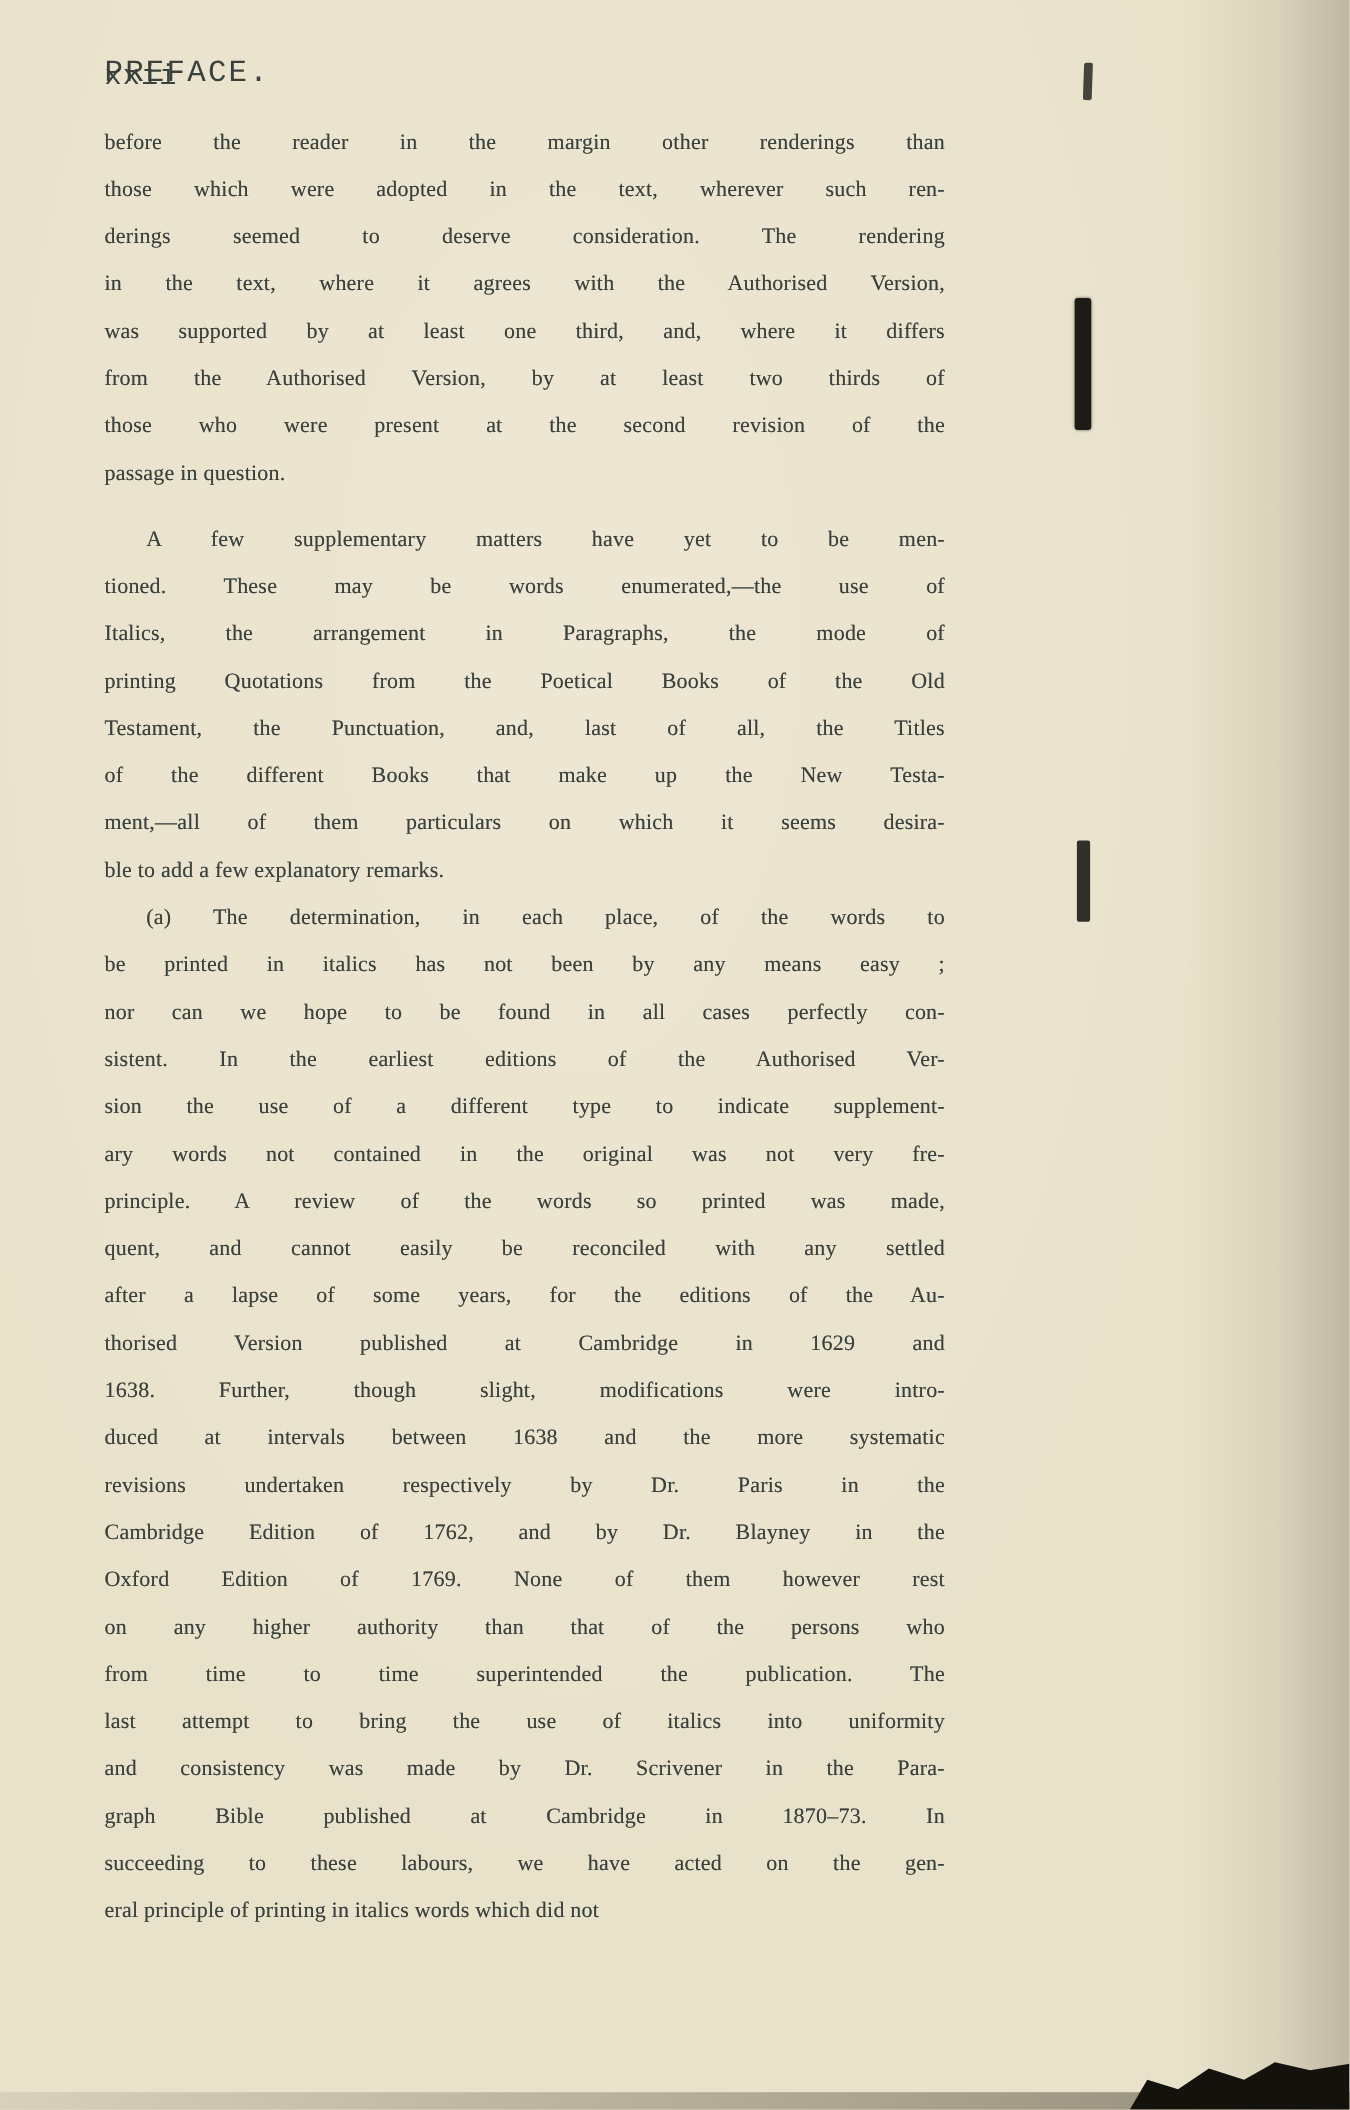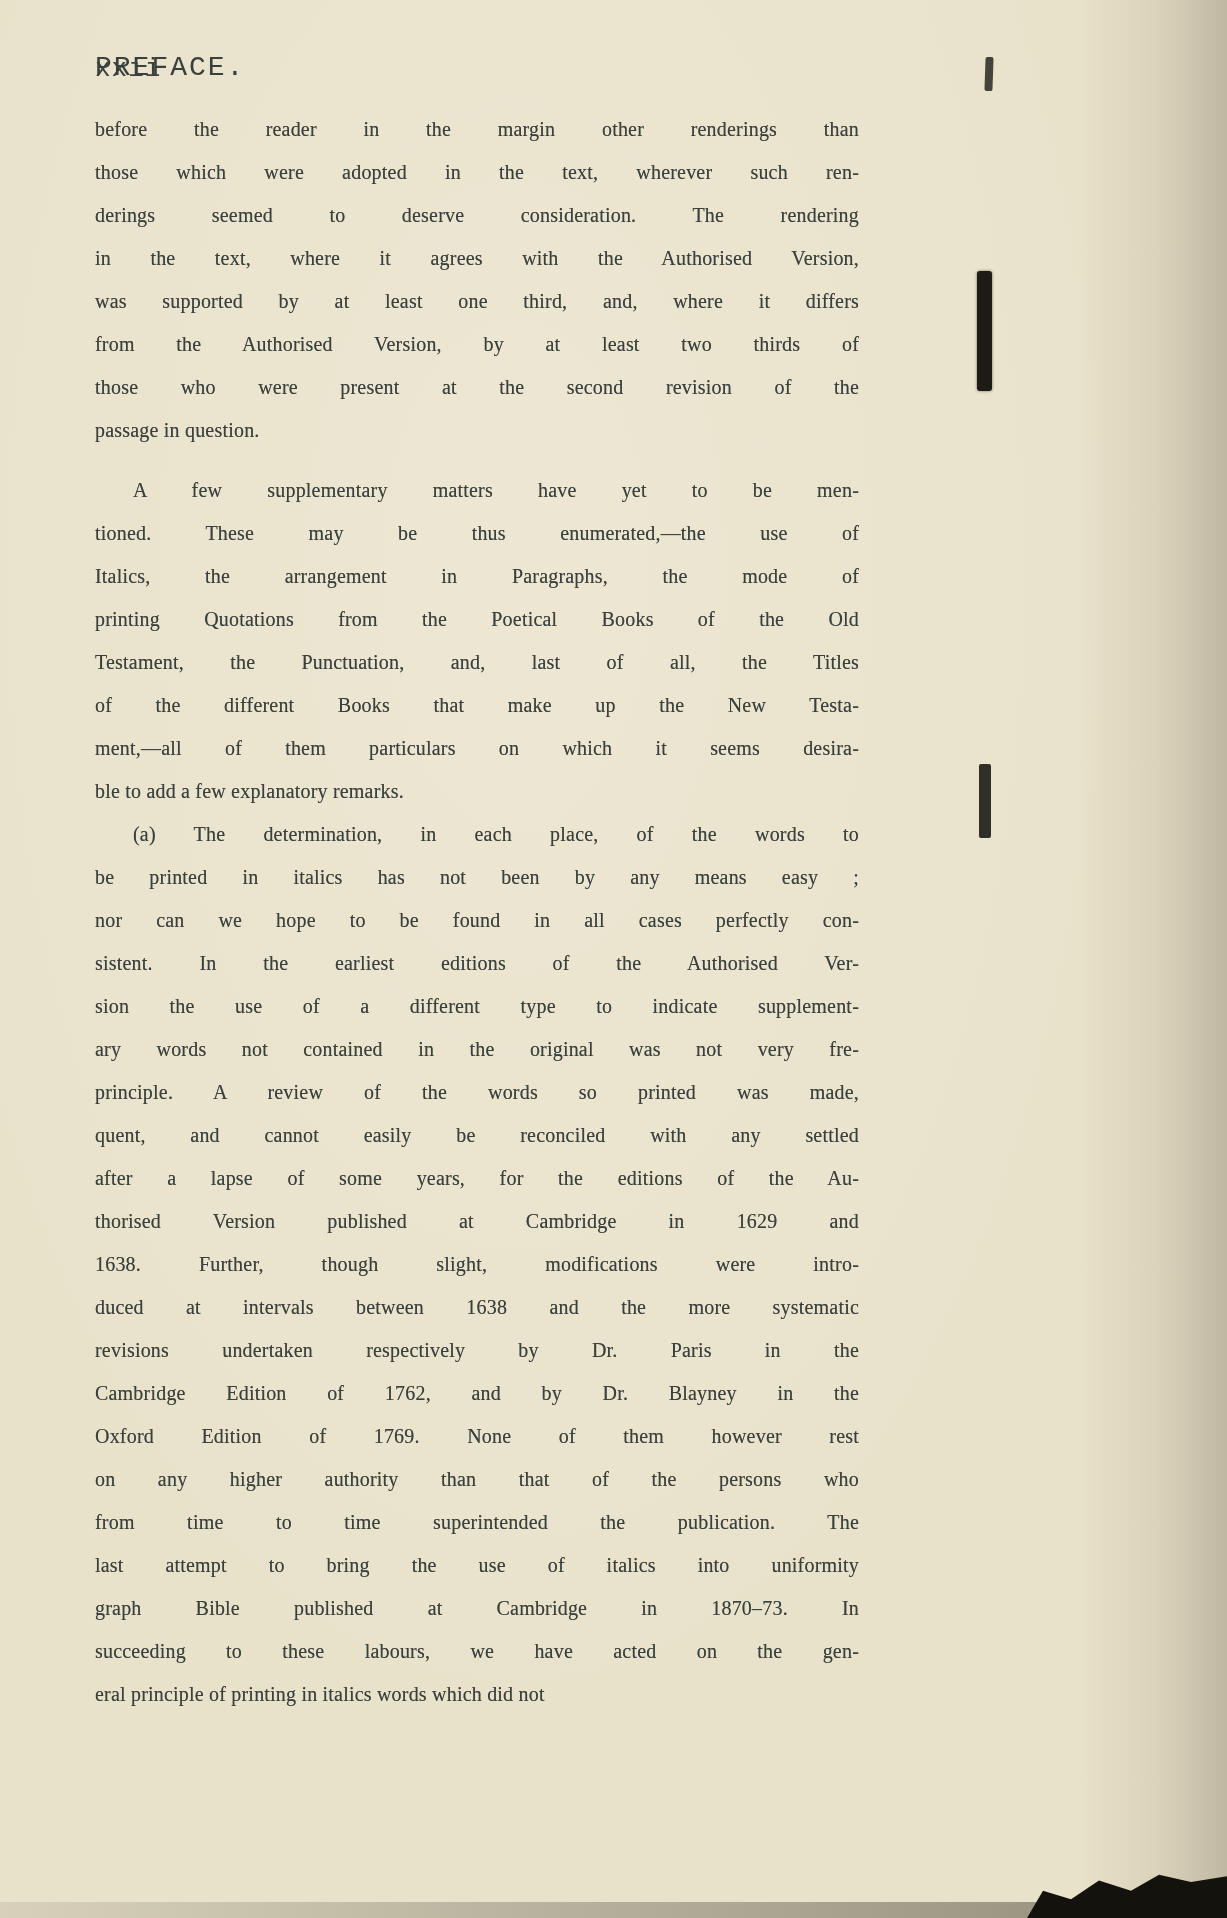--- a/index.html
+++ b/index.html
@@ -74,21 +74,21 @@
           <div class="line">those which were adopted in the text, wherever such ren-</div>
           <div class="line">derings seemed to deserve consideration. The rendering</div>
           <div class="line">in the text, where it agrees with the Authorised Version,</div>
           <div class="line">was supported by at least one third, and, where it differs</div>
           <div class="line">from the Authorised Version, by at least two thirds of</div>
           <div class="line">those who were present at the second revision of the</div>
           <div class="line last">passage in question.</div>
         </div>
       <div class="para gap">
           <div class="line ind">A few supplementary matters have yet to be men-</div>
-          <div class="line">tioned. These may be thus enumerated,—the use of</div>
+          <div class="line">tioned. These may be words enumerated,—the use of</div>
           <div class="line">Italics, the arrangement in Paragraphs, the mode of</div>
           <div class="line">printing Quotations from the Poetical Books of the Old</div>
           <div class="line">Testament, the Punctuation, and, last of all, the Titles</div>
           <div class="line">of the different Books that make up the New Testa-</div>
           <div class="line">ment,—all of them particulars on which it seems desira-</div>
           <div class="line last">ble to add a few explanatory remarks.</div>
         </div>
       <div class="para">
           <div class="line ind">(a) The determination, in each place, of the words to</div>
           <div class="line">be printed in italics has not been by any means easy ;</div>
@@ -101,20 +101,21 @@
           <div class="line">after a lapse of some years, for the editions of the Au-</div>
           <div class="line">thorised Version published at Cambridge in 1629 and</div>
           <div class="line">1638. Further, though slight, modifications were intro-</div>
           <div class="line">duced at intervals between 1638 and the more systematic</div>
           <div class="line">revisions undertaken respectively by Dr. Paris in the</div>
           <div class="line">Cambridge Edition of 1762, and by Dr. Blayney in the</div>
           <div class="line">Oxford Edition of 1769. None of them however rest</div>
           <div class="line">on any higher authority than that of the persons who</div>
           <div class="line">from time to time superintended the publication. The</div>
           <div class="line">last attempt to bring the use of italics into uniformity</div>
+          <div class="line">and consistency was made by Dr. Scrivener in the Para-</div>
           <div class="line">graph Bible published at Cambridge in 1870–73. In</div>
           <div class="line">succeeding to these labours, we have acted on the gen-</div>
           <div class="line last">eral principle of printing in italics words which did not</div>
         </div>
     </div>
   </div>
 
   <div class="edge-shadow"></div>
   <div class="artifact mark-top"></div>
   <div class="artifact mark-bar"></div>

